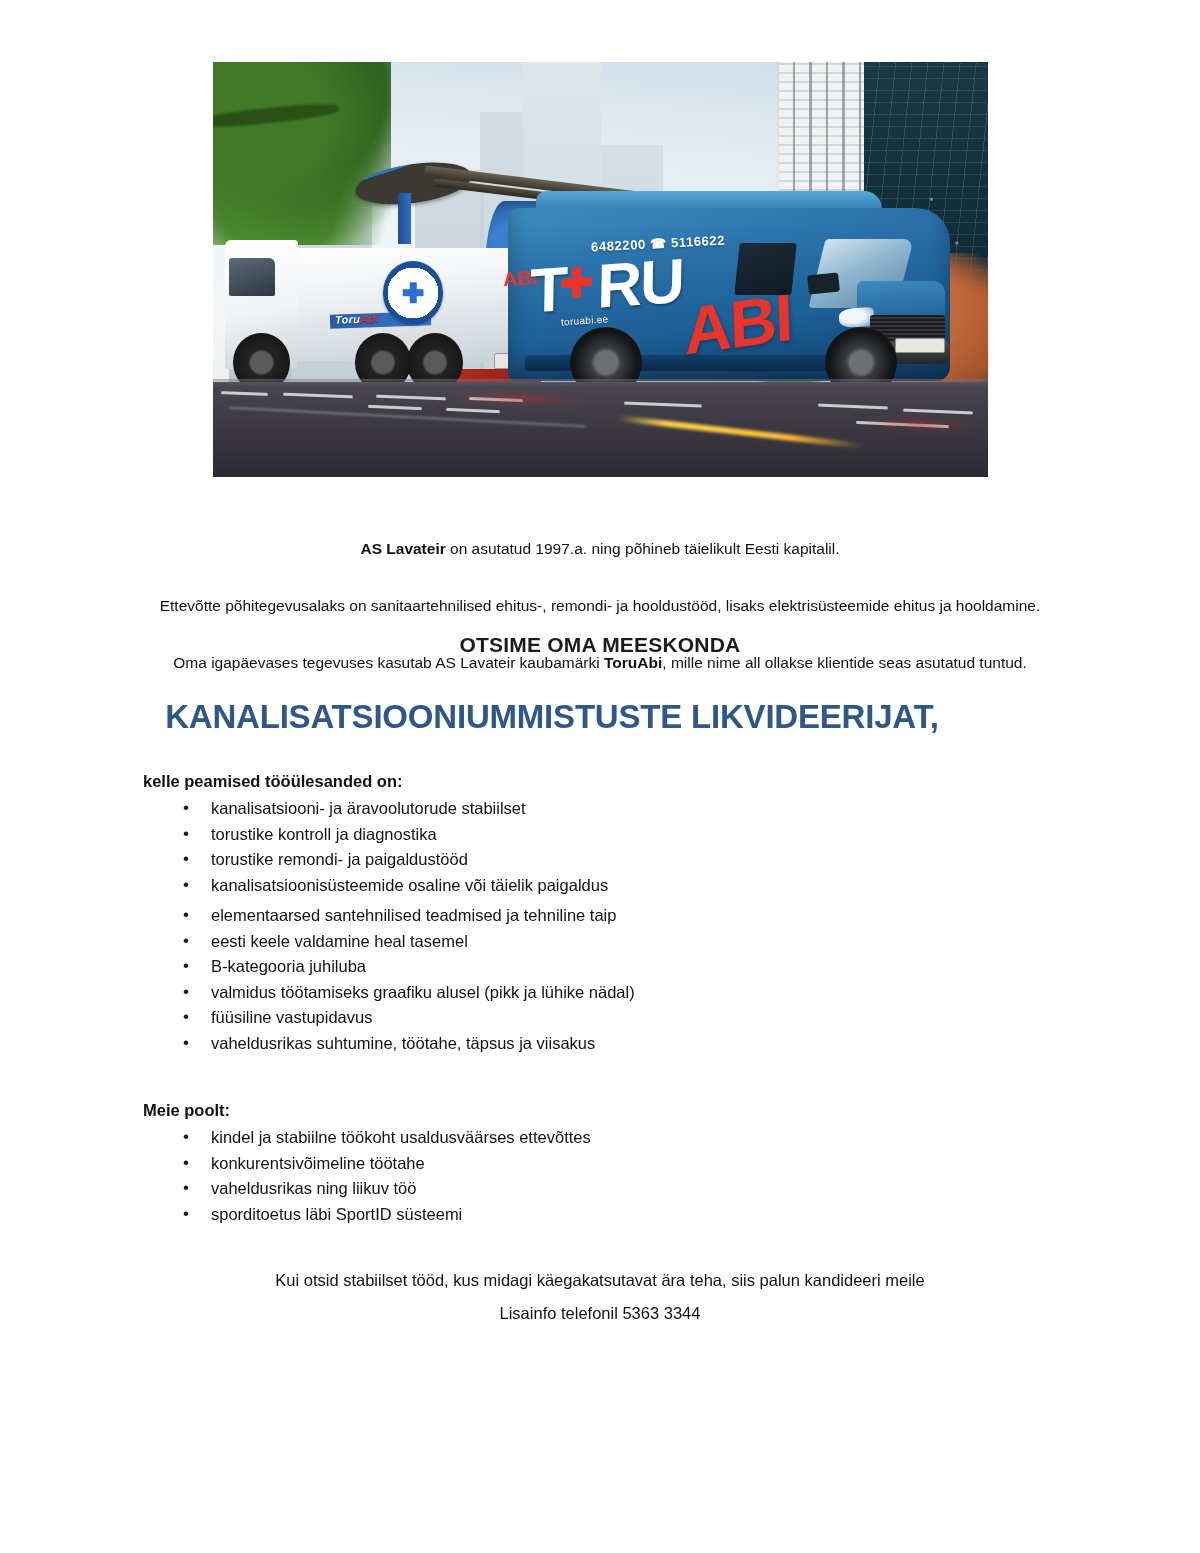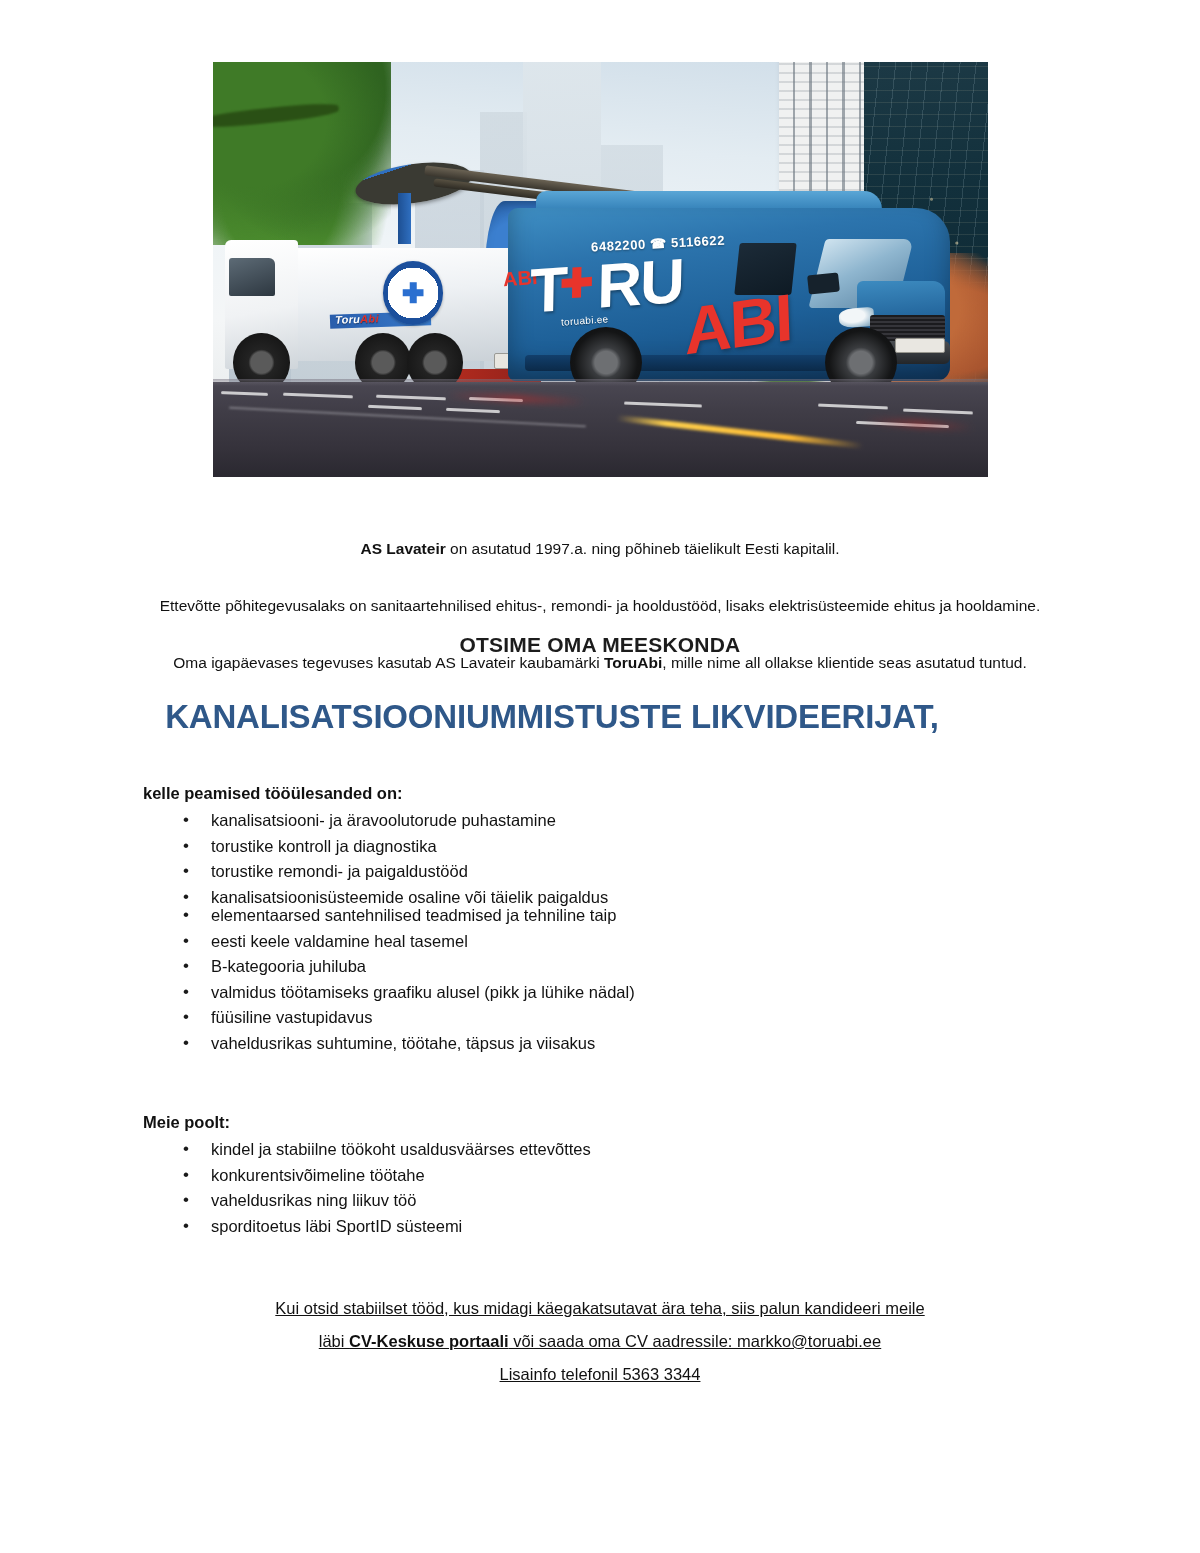--- a/index.html
+++ b/index.html
@@ -352,38 +352,38 @@
     letter-spacing: .2px;
   }
   .job-title {
     position: absolute; left: 0; top: 698px; width: 1104px;
     text-align: center; font-size: 33px; font-weight: bold;
     color: #2f5889; letter-spacing: -.2px;
   }
 
   .section { position: absolute; left: 143px; width: 900px; }
   .section-head {
-    font-size: 16.5px; font-weight: bold; color: #111111; margin: 16px 0 5px 0;
+    font-size: 16.5px; font-weight: bold; color: #111111; margin: 4px 0 5px 0;
   }
   .blist { list-style: none; margin: 0; padding: 0; }
   .blist li {
     position: relative; padding-left: 68px; font-size: 16.5px;
     line-height: 25.5px; color: #121212;
   }
   .blist li::before {
     content: "\2022"; position: absolute; left: 40px; top: -1px;
     font-size: 17px; color: #1a1a1a;
   }
   .sec-tasks { top: 768px; }
   .sec-expect { top: 903px; }
   .sec-offer { top: 1097px; }
 
   .closing {
-    position: absolute; left: 60px; top: 1292px; width: 1080px;
-    text-align: center; font-size: 16.5px; line-height: 33px; color: #111111; text-decoration: underline;
+    position: absolute; left: 60px; top: 1264px; width: 1080px;
+    text-align: center; font-size: 16.5px; line-height: 33px; color: #111111;
   }
   .closing .ln { display: block; }
   b, .b { font-weight: bold; }
 </style>
 </head>
 <body>
 
 <div class="page">
 
   <div class="hero-wrap">
@@ -478,21 +478,21 @@
     <span class="ln"><span>Oma igapäevases tegevuses kasutab AS Lavateir kaubamärki </span><b>ToruAbi</b><span>, mille nime all ollakse klientide seas asutatud tuntud.</span></span>
   </div>
 
   <div class="looking">OTSIME OMA MEESKONDA</div>
 
   <div class="job-title">KANALISATSIOONIUMMISTUSTE LIKVIDEERIJAT,</div>
 
   <div class="section sec-tasks">
     <div class="section-head">kelle peamised tööülesanded on:</div>
     <ul class="blist">
-      <li>kanalisatsiooni- ja äravoolutorude puhastamine</li>
+      <li>kanalisatsiooni- ja äravoolutorude stabiilset</li>
       <li>torustike kontroll ja diagnostika</li>
       <li>torustike remondi- ja paigaldustööd</li>
       <li>kanalisatsioonisüsteemide osaline või täielik paigaldus</li>
     </ul>
   </div>
 
   <div class="section sec-expect">
     <ul class="blist">
       <li>elementaarsed santehnilised teadmised ja tehniline taip</li>
       <li>eesti keele valdamine heal tasemel</li>
@@ -508,17 +508,16 @@
     <ul class="blist">
       <li>kindel ja stabiilne töökoht usaldusväärses ettevõttes</li>
       <li>konkurentsivõimeline töötahe</li>
       <li>vaheldusrikas ning liikuv töö</li>
       <li>sporditoetus läbi SportID süsteemi</li>
     </ul>
   </div>
 
   <div class="closing">
     <span class="ln">Kui otsid stabiilset tööd, kus midagi käegakatsutavat ära teha, siis palun kandideeri meile</span>
-    <span class="ln"><span>läbi </span><b>CV-Keskuse portaali</b><span> või saada oma CV aadressile: markko@toruabi.ee</span></span>
     <span class="ln">Lisainfo telefonil 5363 3344</span>
   </div>
 
 </div>
 
 </body></html>

